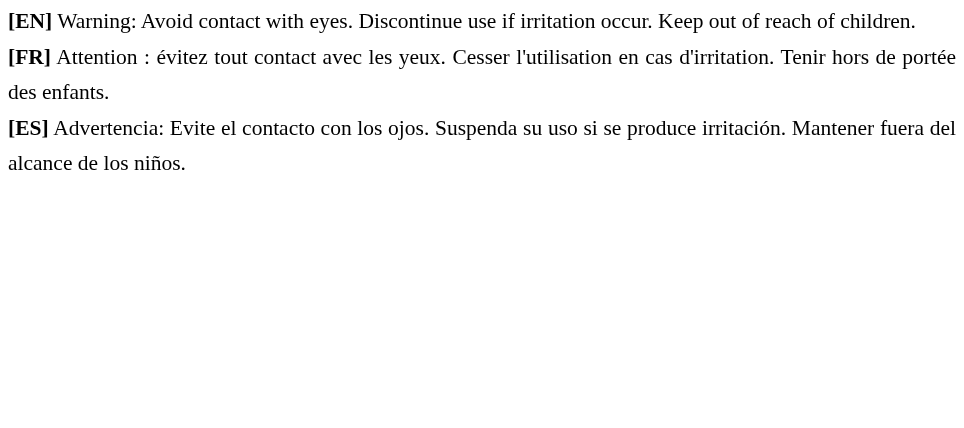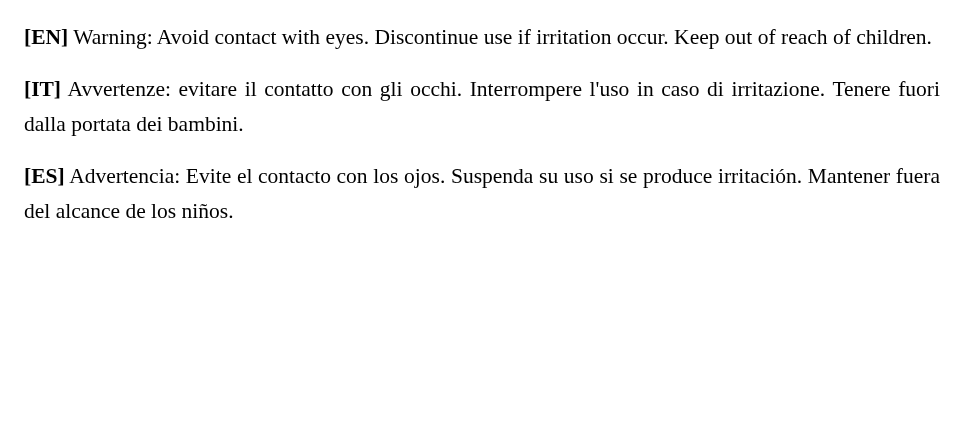--- a/index.html
+++ b/index.html
@@ -17,21 +17,21 @@
   #warning-block {
     box-sizing: border-box;
     width: 964px;
     padding: 4px 8px 0 8px;
   }
   .warning-line {
     font-size: 21.5px;
     line-height: 35.5px;
     text-align: justify;
     text-justify: inter-word;
-    margin: 16px;
+    margin: 0;
     
   }
   .warning-line .lang {
     font-weight: bold;
   }
   .warning-line .text {
     font-weight: normal;
   }
   
 </style>
@@ -39,25 +39,25 @@
 <body>
 
 <div id="warning-block">
 
   <p class="warning-line">
     <span class="lang">[EN]</span>
     <span class="text">Warning: Avoid contact with eyes. Discontinue use if irritation occur. Keep out of reach of children.</span>
   </p>
 
 
+  <p class="warning-line">
+    <span class="lang">[FR]</span>
+    <span class="text">Attention : évitez tout contact avec les yeux. Cesser l'utilisation en cas d'irritation. Tenir hors de portée des enfants.</span>
+  </p>
 
-  <p class="warning-line">
-    <span class="lang">[IT]</span>
-    <span class="text">Avvertenze: evitare il contatto con gli occhi. Interrompere l'uso in caso di irritazione. Tenere fuori dalla portata dei bambini.</span>
-  </p>
 
   <p class="warning-line">
     <span class="lang">[ES]</span>
     <span class="text">Advertencia: Evite el contacto con los ojos. Suspenda su uso si se produce irritación. Mantener fuera del alcance de los niños.</span>
   </p>
 
 
 </div>
 
 </body></html>

